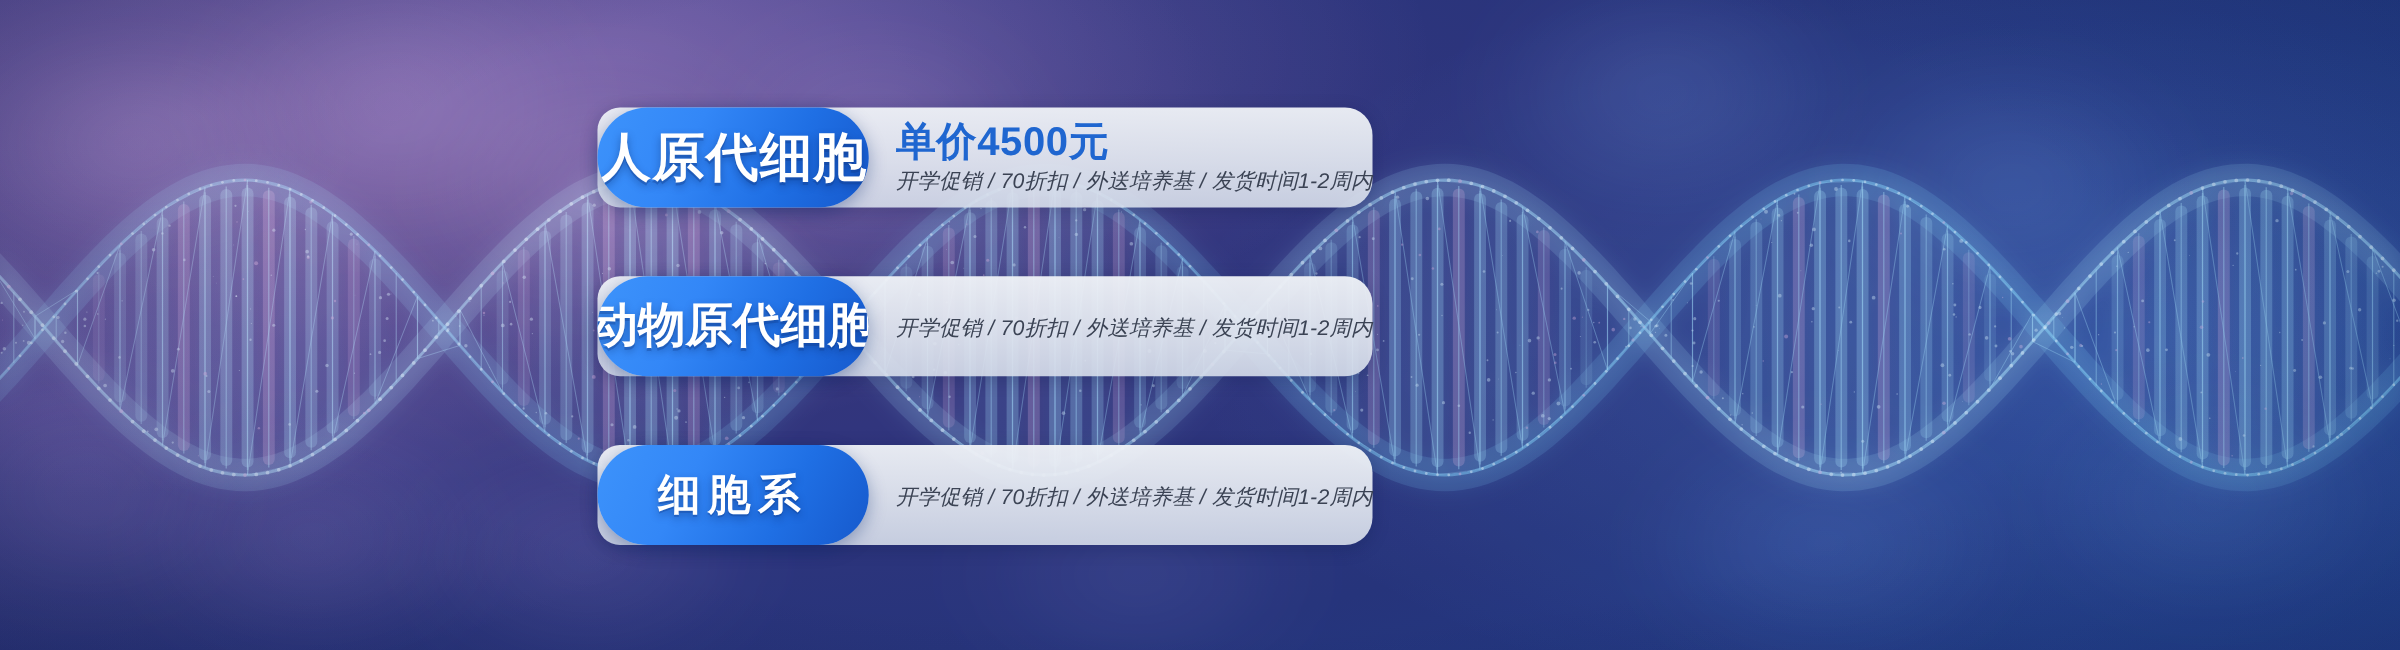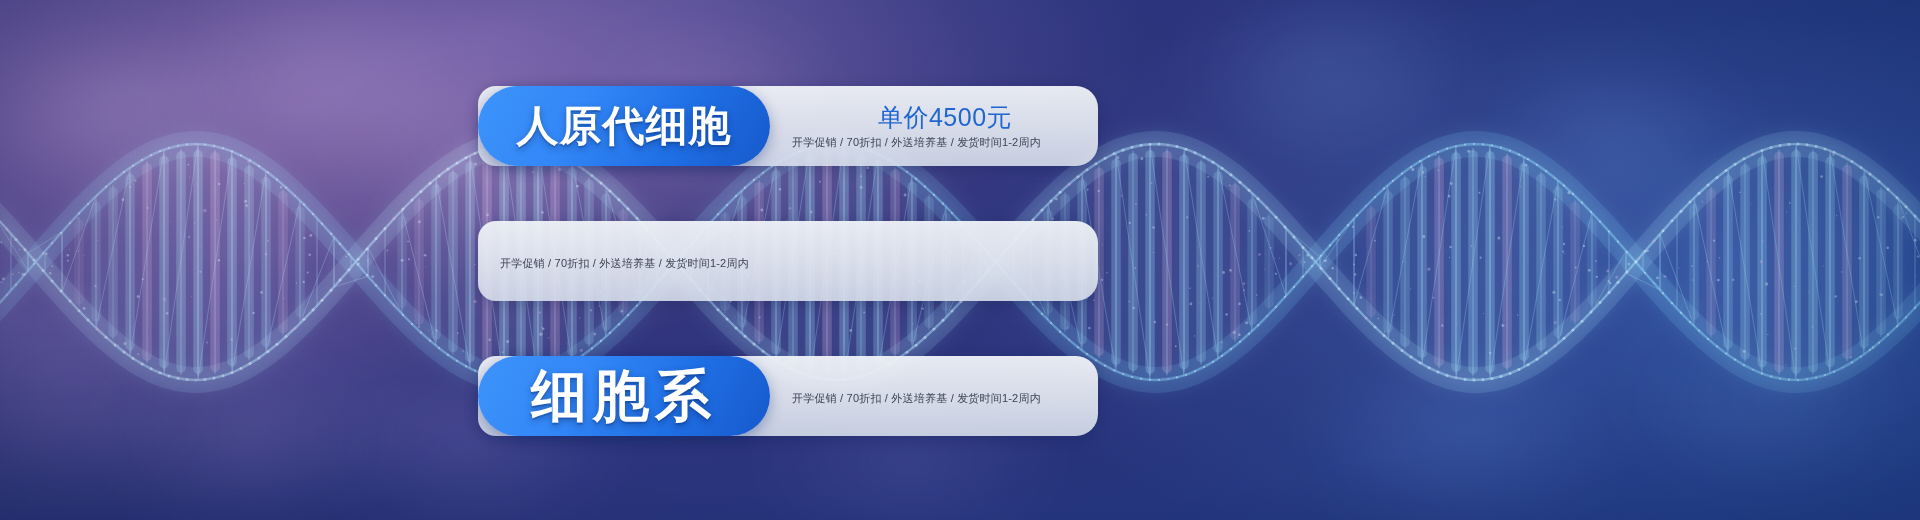--- a/index.html
+++ b/index.html
@@ -95,45 +95,45 @@
     font-size:42px;
     letter-spacing:1px;
     line-height:1;
     white-space:nowrap;
     text-shadow:
        0 2px 0 rgba(16,60,140,.35),
        0 3px 7px rgba(6,30,90,.40);
   }
   .pill-label.sz-5{font-size:42px;}
   .pill-label.sz-6{font-size:38px;letter-spacing:0px;}
-  .pill-label.sz-3{font-size:56px;letter-spacing:6px;}
+  .pill-label.sz-3{font-size:34px;letter-spacing:6px;}
 
   .info{
     position:relative;z-index:2;
     flex:1;
     padding-left:22px;
     display:flex;flex-direction:column;
     justify-content:center;
   }
   .price{
     color:#1f66d0;
-    font-weight:400;
-    font-size:25px;
+    font-weight:700;
+    font-size:32px;
     line-height:1.05;
     letter-spacing:.5px;
     white-space:nowrap;
-    text-align:center;
   }
   .detail{
     margin-top:5px;
     color:#3b4354;
-    font-size:11px;
+    font-size:17px;
     line-height:1.1;
     letter-spacing:.2px;
     white-space:nowrap;
+    font-style:italic;
   }
 </style>
 </head>
 <body>
 
 <div id="banner">
 
   <div class="bg-base"></div>
   <div class="bg-warm"></div>
   <div class="bg-right-glow"></div>
@@ -2530,20 +2530,23 @@
         <span class="pill-label sz-5">人原代细胞</span>
       </div>
       <div class="info">
         <div class="price">单价4500元</div>
         <div class="detail">开学促销 / 70折扣 / 外送培养基 / 发货时间1-2周内</div>
       </div>
     </div>
 
     <div class="card">
       <div class="card-panel"></div>
+      <div class="pill">
+        <span class="pill-label sz-6">动物原代细胞</span>
+      </div>
       <div class="info">
         <div class="detail">开学促销 / 70折扣 / 外送培养基 / 发货时间1-2周内</div>
       </div>
     </div>
 
     <div class="card">
       <div class="card-panel"></div>
       <div class="pill">
         <span class="pill-label sz-3">细胞系</span>
       </div>

